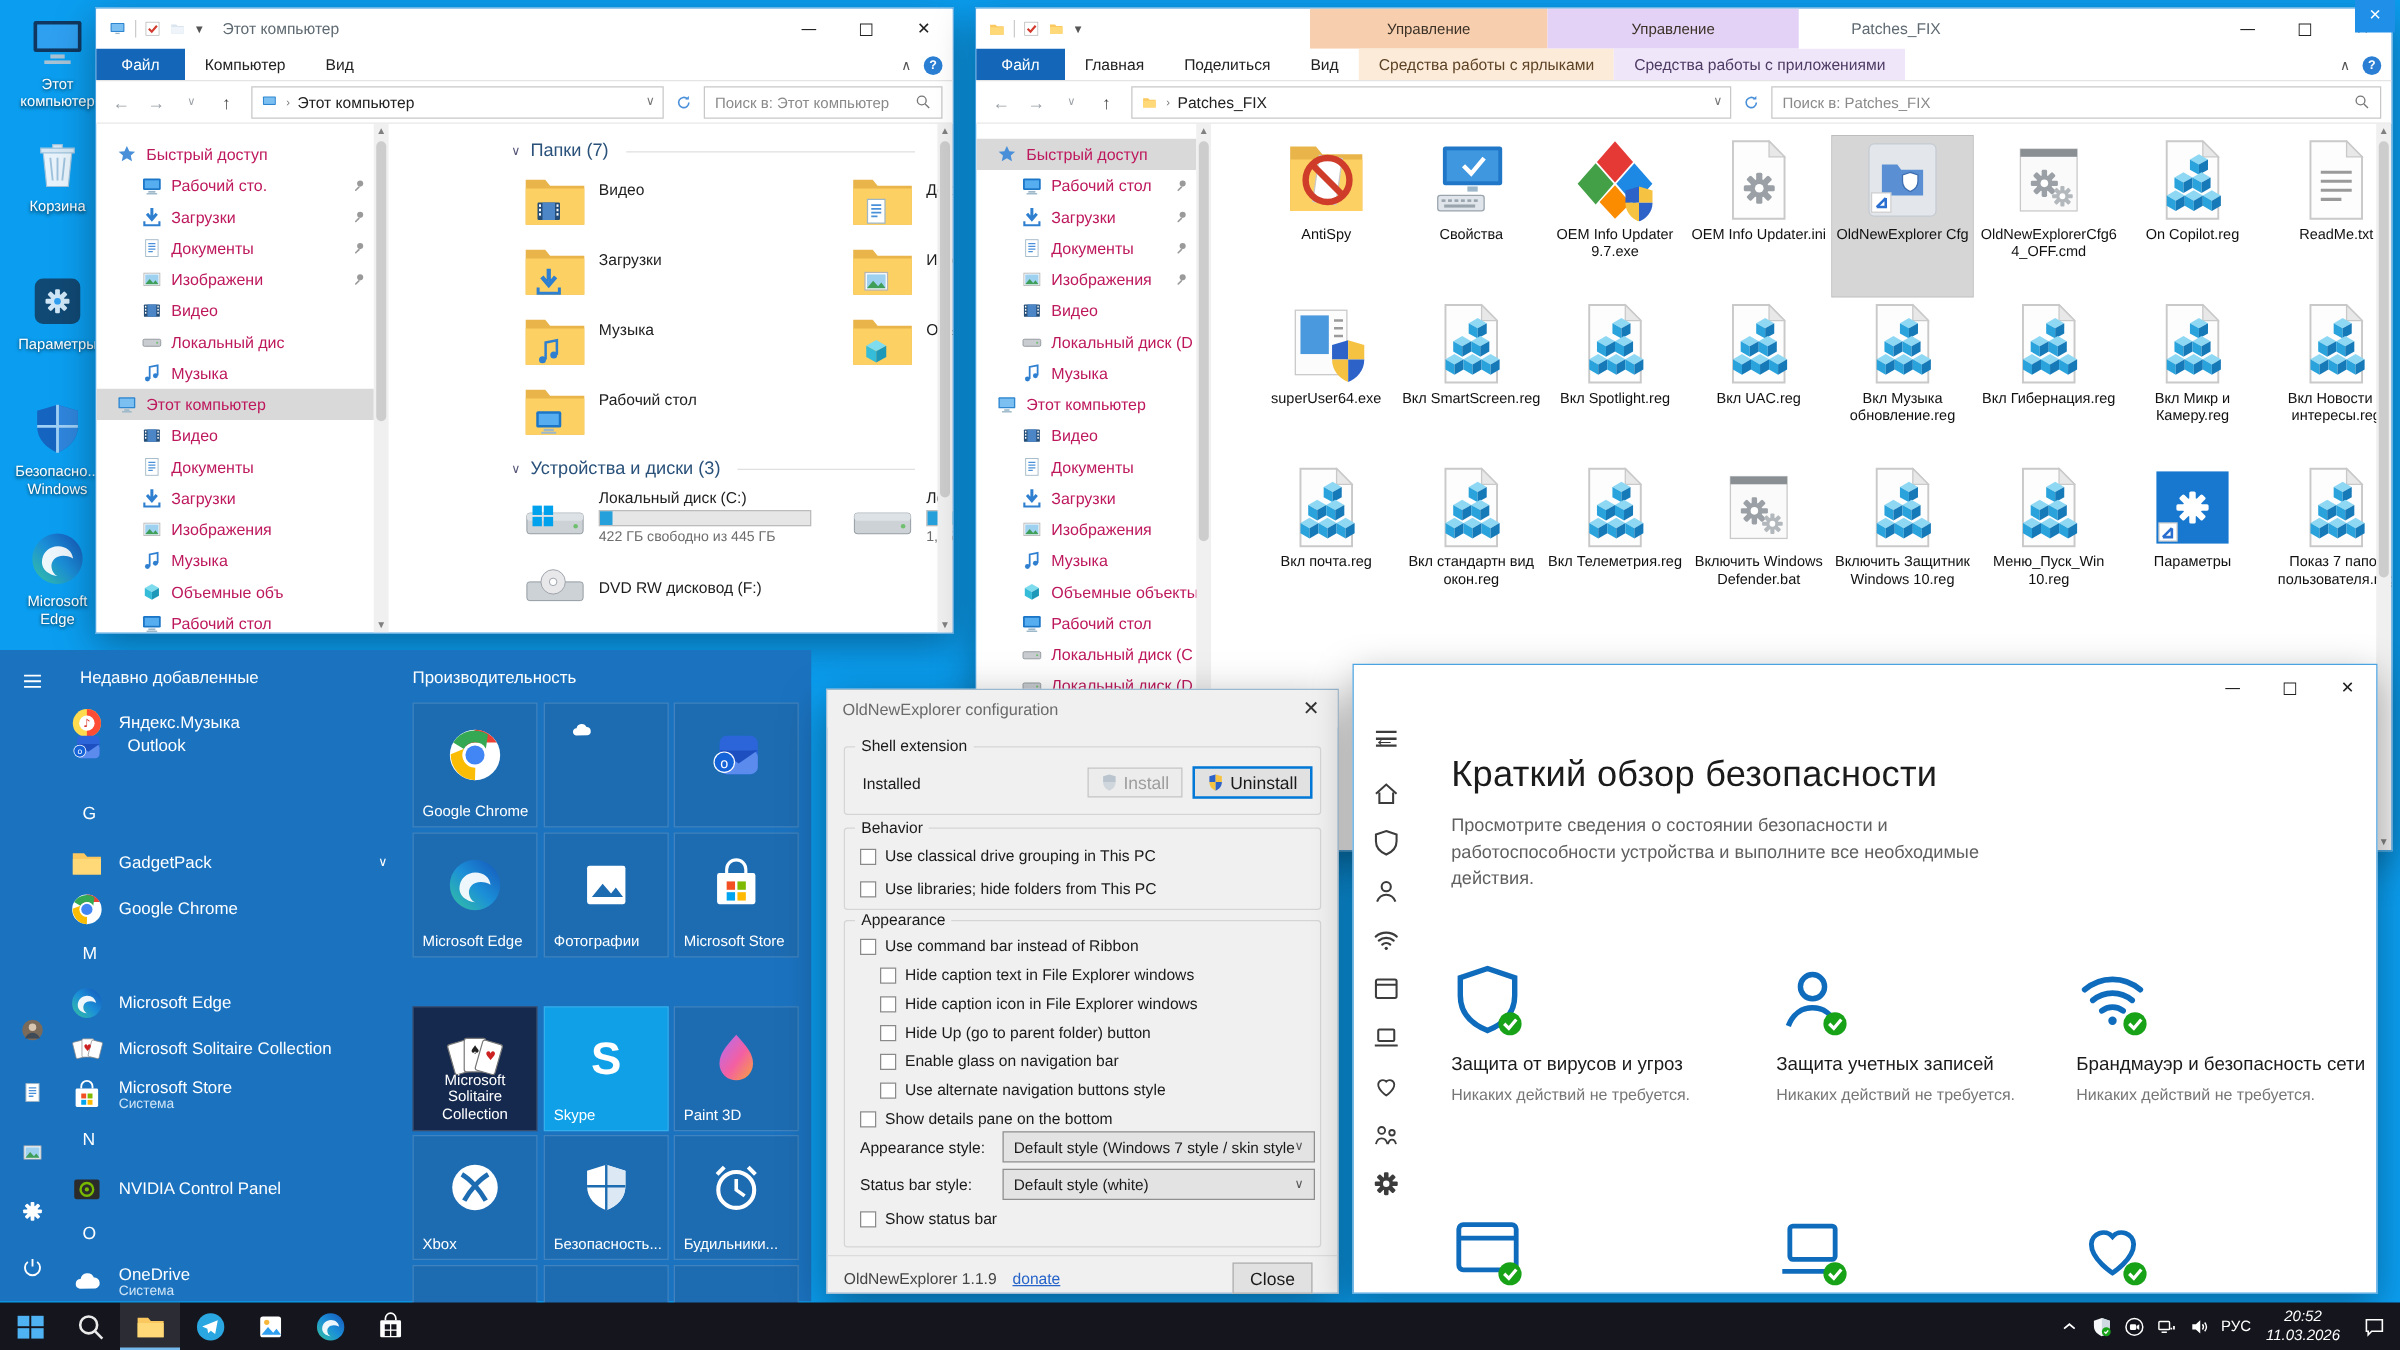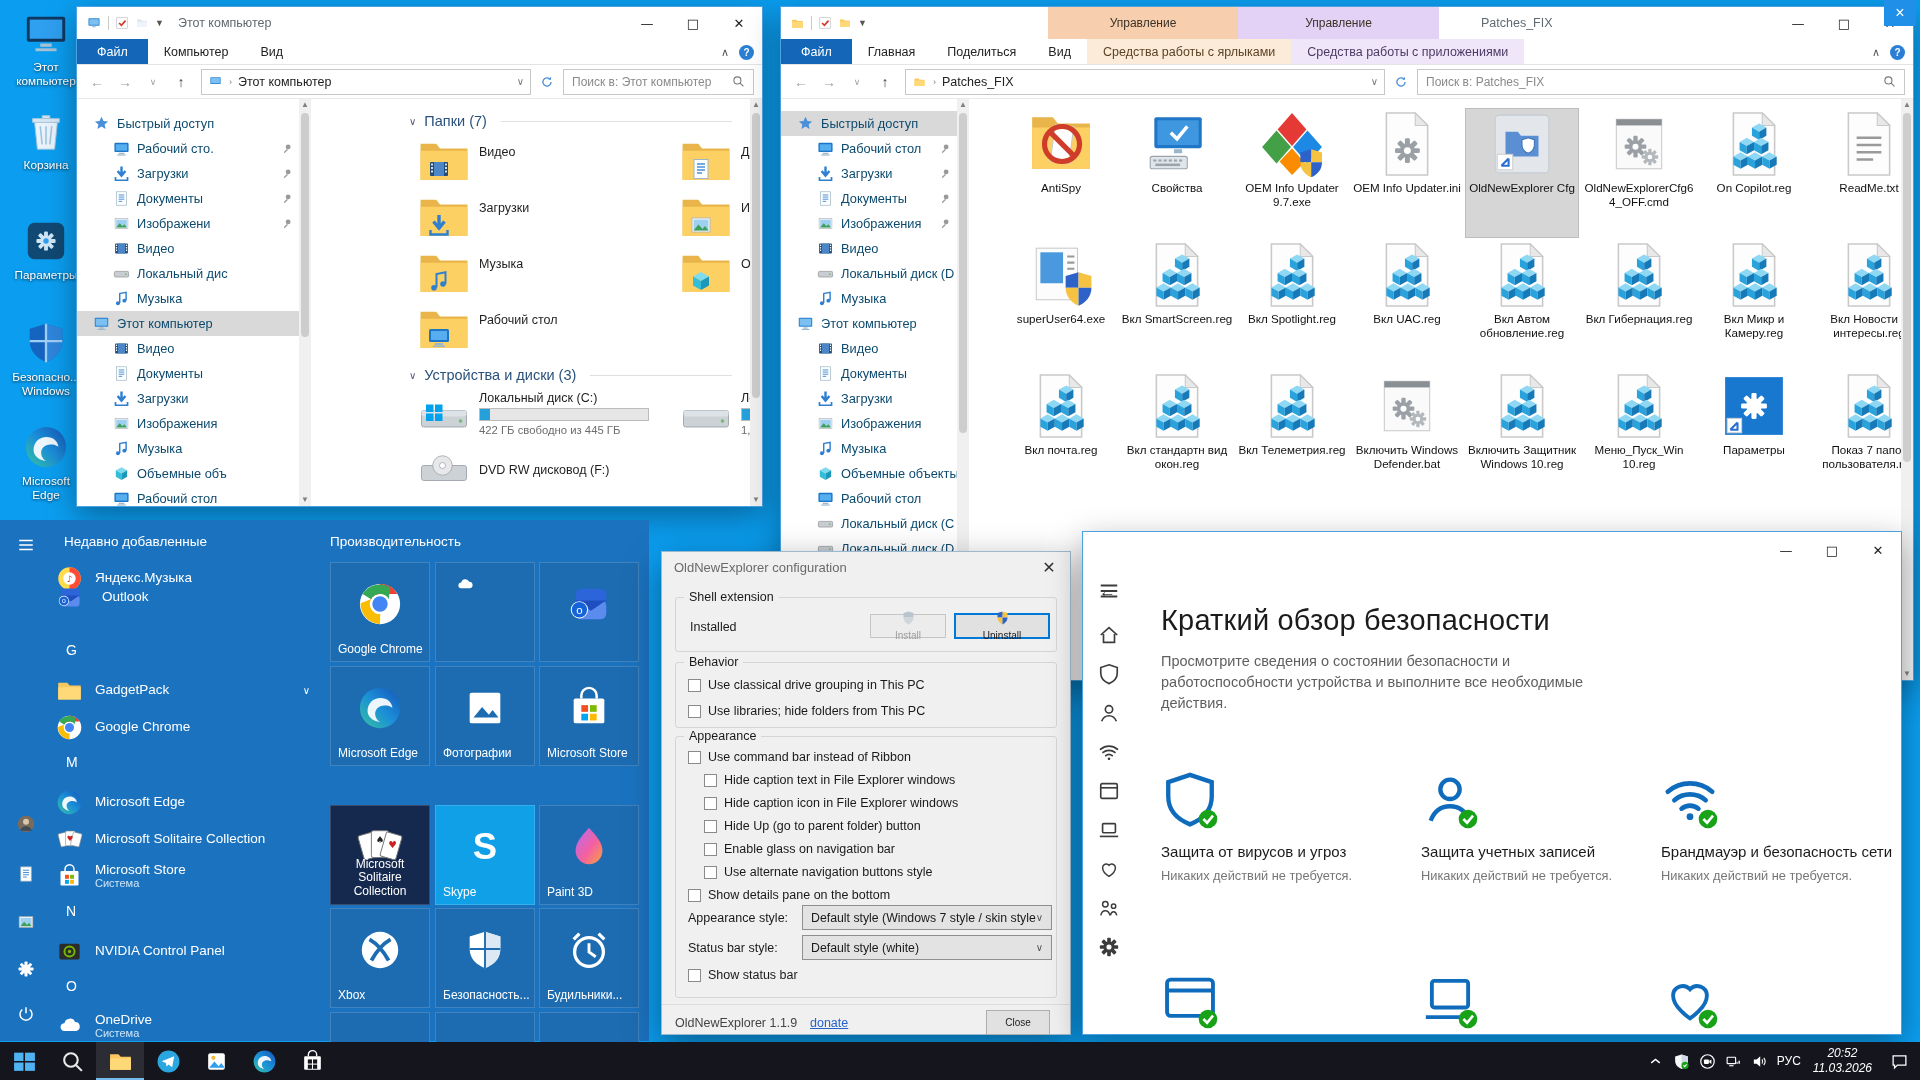--- a/index.html
+++ b/index.html
@@ -23,21 +23,21 @@
   .help-circle { width:15px; height:15px; border-radius:50%; background:#2a7fd4; color:#fff; font-size:10px; display:flex; align-items:center; justify-content:center; font-weight:bold; }
   .addrbar { height:34px; display:flex; align-items:center; padding:0 8px; gap:4px; background:#fff; border-bottom:1px solid #e8e8e8; }
   .navbtn { width:24px; height:24px; display:flex; align-items:center; justify-content:center; color:#9aa0a6; font-size:14px; }
   .navbtn.up { color:#444; }
   .addr-field { height:26px; border:1px solid #c8c8c8; background:#fff; display:flex; align-items:center; padding:0 6px; gap:6px; font-size:12.5px; color:#222; flex:none; }
   .addr-chev { margin-left:auto; color:#777; font-size:10px; }
   .search-field { height:26px; border:1px solid #c8c8c8; background:#fff; display:flex; align-items:center; padding:0 8px; font-size:12px; color:#8a8a8a; }
   .search-field .mag { margin-left:auto; }
   .winbody { position:absolute; left:0; right:0; bottom:0; top:92px; display:flex; overflow:hidden; }
   .navpane { position:relative; overflow:hidden; flex:none; }
-  .navitem { position:absolute; left:0; right:12px; height:25px; display:flex; align-items:center; gap:7px; font-size:12.8px; color:#0c4a6e; white-space:nowrap; }
+  .navitem { position:absolute; left:0; right:12px; height:25px; display:flex; align-items:center; gap:7px; font-size:12.8px; color:#be185d; white-space:nowrap; }
   .navitem.sel { background:#d9d9d9; }
   .navitem .nico { width:17px; height:17px; flex:none; }
   .navitem .pin { width:13px; height:13px; margin-left:auto; margin-right:6px; }
   .vscroll { position:absolute; top:0; bottom:0; width:12px; background:#f0f0f0; }
   .vscroll .arr { position:absolute; left:0; width:12px; height:12px; color:#808080; font-size:8px; text-align:center; line-height:12px; }
   .vscroll .thumb { position:absolute; left:2px; width:8px; background:#cdcdcd; border-radius:4px; }
   .grp-header { display:flex; align-items:center; gap:8px; color:#29517a; font-size:14.5px; }
   .grp-line { flex:1; height:1px; background:#e0e0e0; margin-left:6px; }
   
   .fitem { position:absolute; display:flex; align-items:flex-start; gap:10px; width:240px; }
@@ -57,21 +57,21 @@
   .gitem .gicon { width:68px; height:66px; margin:0 auto; position:relative; }
   .gitem .glabel { font-size:11.6px; color:#111; line-height:1.22; margin-top:4px; overflow-wrap:anywhere; }
   
   #dlg { background:#f0f0f0; border:1px solid #9ab8d0; box-shadow:0 12px 34px rgba(0,0,0,.4); }
   #dlg .dtitle { height:30px; display:flex; align-items:center; padding:0 12px; font-size:13px; color:#6a6a6a; background:#f0f0f0; }
   #dlg .dclose { position:absolute; right:0; top:0; width:42px; height:30px; display:flex; align-items:center; justify-content:center; color:#333; }
   .group { position:absolute; left:13px; right:13px; border:1px solid #d5d5d5; border-radius:3px; }
   .group .glegend { position:absolute; top:-8px; left:8px; background:#f0f0f0; padding:0 5px; font-size:12.5px; color:#1a1a1a; }
   .chk { position:absolute; display:flex; align-items:center; gap:7px; font-size:12.5px; color:#1a1a1a; }
   .chk .box { width:13px; height:13px; border:1px solid #8a8a8a; background:#fff; flex:none; }
-  .btn { position:absolute; display:flex; align-items:center; justify-content:center; gap:5px; font-size:10px; background:#e1e1e1; border:1px solid #adadad; color:#1a1a1a;flex-direction:column; }
+  .btn { position:absolute; display:flex; align-items:center; justify-content:center; gap:5px; font-size:14px; background:#e1e1e1; border:1px solid #adadad; color:#1a1a1a; }
   .btn.disabled { color:#9d9d9d; background:#ececec; border-color:#c5c5c5; }
   .btn.default { border:2px solid #0078d7; }
   .combo { position:absolute; height:25px; background:#e3e3e3; border:1px solid #8f8f8f; display:flex; align-items:center; padding:0 8px; font-size:12.3px; color:#1a1a1a; }
   .combo .cchev { margin-left:auto; color:#555; font-size:10px; }
   .dlabel { position:absolute; font-size:12.5px; color:#1a1a1a; }
   .link { color:#2563c9; text-decoration:underline; }
   
   #sec { background:#fff; }
   #sec .stitle { height:36px; display:flex; align-items:center; gap:9px; padding:0 14px; font-size:12.5px; color:#1f1f1f; }
   .rail-ico { position:absolute; left:15px; width:22px; height:22px; color:#3c3c3c; }
@@ -1266,21 +1266,21 @@
                   <path d="M0 4v8l7 4v-8z" fill="#2aa3dc"></path>
                   <path d="M14 4v8l-7 4v-8z" fill="#1679b8"></path>
                 </g>
                 <g transform="translate(40,40)">
                   <path d="M0 4l7-4 7 4-7 4z" fill="#8fd8f4"></path>
                   <path d="M0 4v8l7 4v-8z" fill="#2aa3dc"></path>
                   <path d="M14 4v8l-7 4v-8z" fill="#1679b8"></path>
                 </g>
               </svg>
             </div>
-      <div class="glabel">Вкл Автом обновление.reg</div>
+      <div class="glabel">Вкл Музыка обновление.reg</div>
           </div>
           <div class="gitem " style="left:614px;top:141px;">
       <div class="gicon">
               <svg viewBox="0 0 64 64">
                 <path d="M12 2h28l12 12v48H12z" fill="#fdfdfd" stroke="#c9c9c9" stroke-width="1.5"></path>
                 <path d="M40 2l12 12H40z" fill="#e8e8e8" stroke="#c9c9c9"></path>
                 <g transform="translate(30,12)">
                   <path d="M0 4l7-4 7 4-7 4z" fill="#8fd8f4"></path>
                   <path d="M0 4v8l7 4v-8z" fill="#2aa3dc"></path>
                   <path d="M14 4v8l-7 4v-8z" fill="#1679b8"></path>

